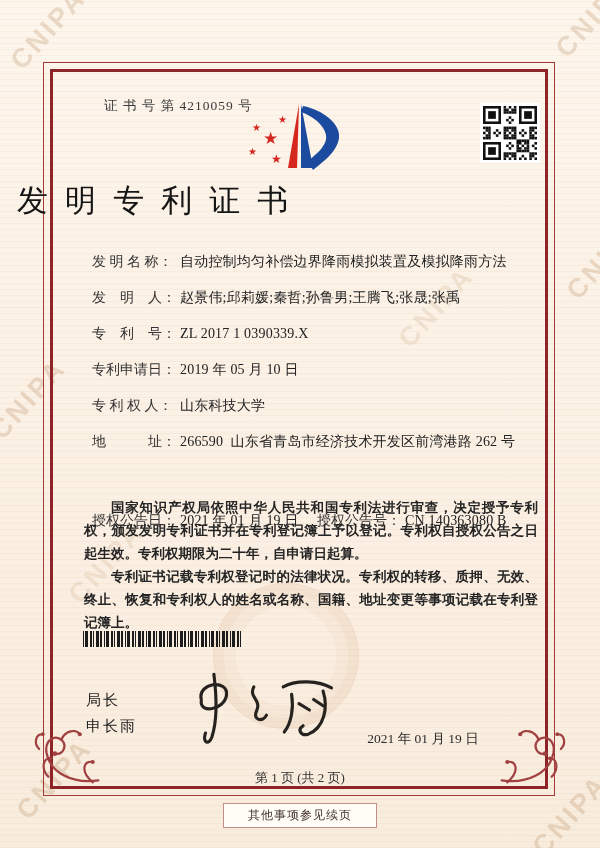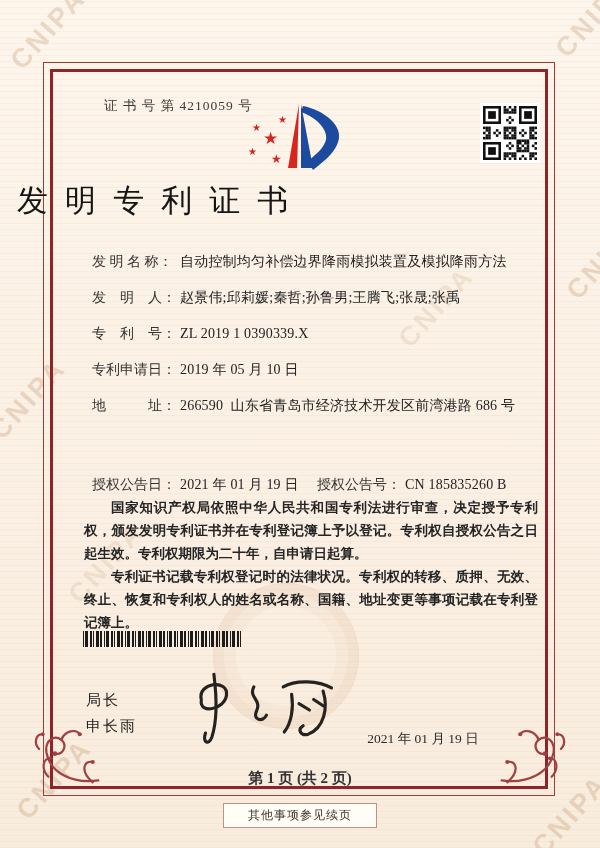--- a/index.html
+++ b/index.html
@@ -67,21 +67,21 @@
   .paragraphs{
     position:absolute;left:84px;right:62px;top:496px;
     font-size:13.5px;line-height:23px;color:#242424;text-align:justify;
   }
   .paragraphs p{margin:0;text-indent:2em;font-weight:bold;}
   .barcode{position:absolute;left:83px;top:631px;width:162px;height:16px;}
   .sig-title{position:absolute;left:86px;top:691px;font-size:15px;color:#222;letter-spacing:2px;}
   .sig-name{position:absolute;left:86px;top:717px;font-size:15px;color:#222;letter-spacing:2px;}
   .signature-svg{position:absolute;left:168px;top:668px;width:180px;height:84px;}
   .sig-date{position:absolute;left:338px;top:730px;width:170px;text-align:center;font-size:13.5px;color:#2a2a2a;white-space:pre;}
-  .page-info{position:absolute;left:0;right:0;top:769px;text-align:center;font-size:15px;color:#333;white-space:pre;font-weight:bold;}
+  .page-info{position:absolute;left:0;right:0;top:769px;text-align:center;font-size:13px;color:#333;white-space:pre;}
   .cont-note-wrap{position:absolute;left:0;right:0;top:803px;text-align:center;}
   .cont-note{
     display:inline-block;border:1px solid #c09086;background:#fffdf6;
     padding:3px 24px;font-size:12px;color:#40312a;letter-spacing:1px;
   }
 </style>
 </head>
 <body>
 
 <div class="page">
@@ -282,30 +282,33 @@
   <div class="title">发明专利证书</div>
 
   <div class="fields">
     <div class="field-row">
       <span class="field-label">发 明 名 称：</span><span class="field-value">自动控制均匀补偿边界降雨模拟装置及模拟降雨方法</span>
     </div>
     <div class="field-row">
       <span class="field-label">发　明　人：</span><span class="field-value">赵景伟;邱莉媛;秦哲;孙鲁男;王腾飞;张晟;张禹</span>
     </div>
     <div class="field-row">
-      <span class="field-label">专　利　号：</span><span class="field-value">ZL 2019 1 0390339.X</span>
+      <span class="field-label">专　利　号：</span><span class="field-value">ZL 2017 1 0390339.X</span>
     </div>
     <div class="field-row">
       <span class="field-label">专利申请日：</span><span class="field-value">2019 年 05 月 10 日</span>
     </div>
     <div class="field-row">
-      <span class="field-label">地　　　址：</span><span class="field-value">266590  山东省青岛市经济技术开发区前湾港路 686 号</span>
-    </div>
-    <div class="field-row">
-      <span class="grant-group-left"><span class="field-label">授权公告日：</span><span class="field-value">2021 年 01 月 19 日</span></span><span><span class="field-label">授权公告号：</span><span class="field-value">CN 185835260 B</span></span>
+      <span class="field-label">专 利 权 人：</span><span class="field-value">山东科技大学</span>
+    </div>
+    <div class="field-row">
+      <span class="field-label">地　　　址：</span><span class="field-value">266590  山东省青岛市经济技术开发区前湾港路 262 号</span>
+    </div>
+    <div class="field-row">
+      <span class="grant-group-left"><span class="field-label">授权公告日：</span><span class="field-value">2021 年 01 月 19 日</span></span><span><span class="field-label">授权公告号：</span><span class="field-value">CN 140363080 B</span></span>
     </div>
   </div>
 
   <div class="paragraphs">
     <p>国家知识产权局依照中华人民共和国专利法进行审查，决定授予专利权，颁发发明专利证书并在专利登记簿上予以登记。专利权自授权公告之日起生效。专利权期限为二十年，自申请日起算。</p>
     <p>专利证书记载专利权登记时的法律状况。专利权的转移、质押、无效、终止、恢复和专利权人的姓名或名称、国籍、地址变更等事项记载在专利登记簿上。</p>
   </div>
 
   <svg class="barcode" id="barcode-svg" viewBox="0 0 162 16" preserveAspectRatio="none">
       <rect x="0" y="0" width="1" height="16" fill="#1c1c1c"></rect>

